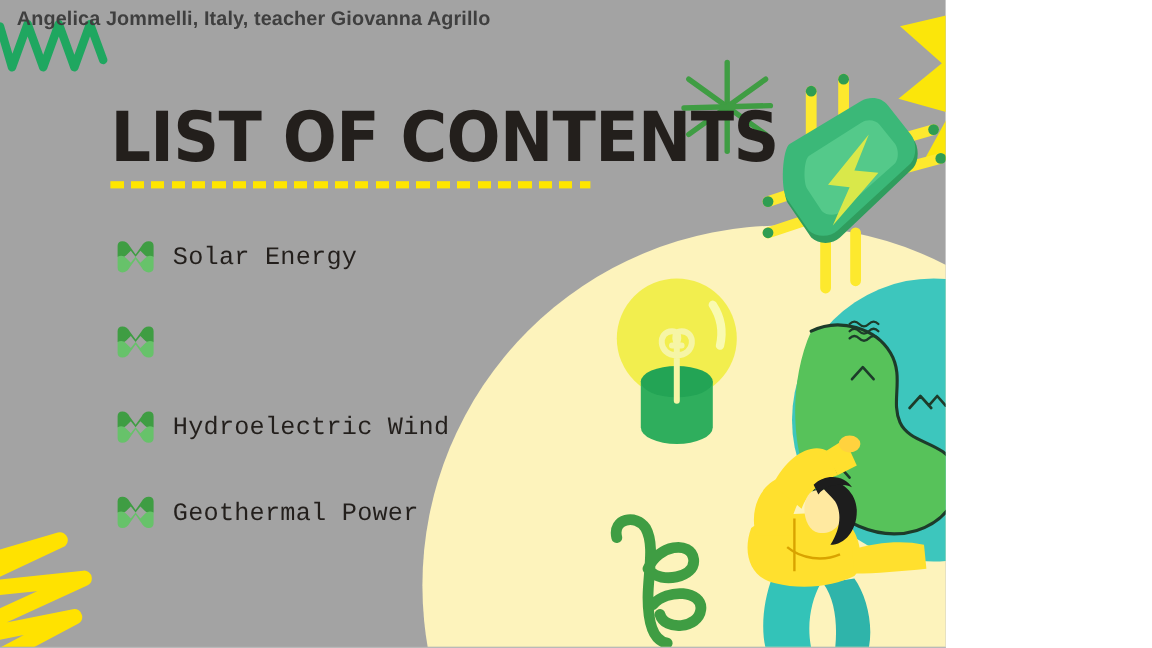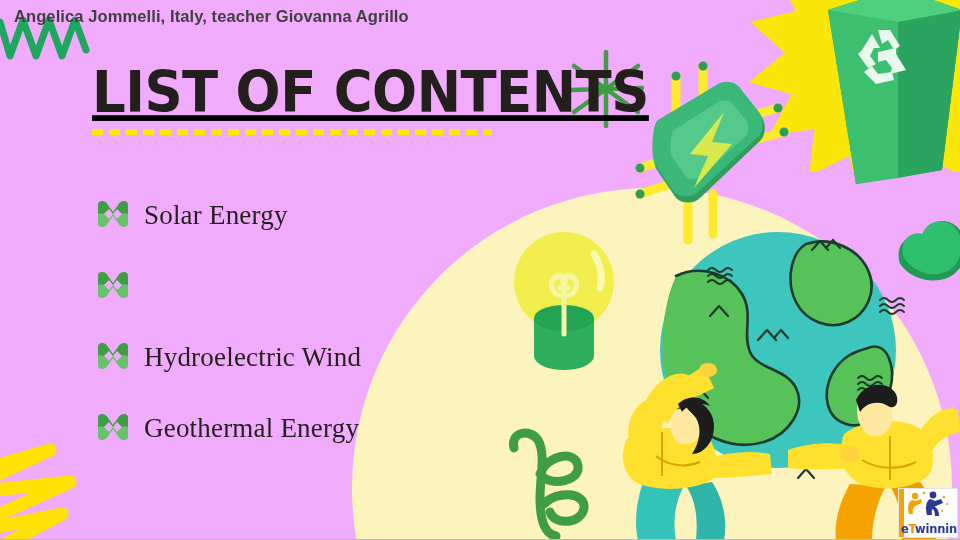--- a/index.html
+++ b/index.html
@@ -7,24 +7,24 @@
     margin: 0;
     padding: 0;
     background: #ffffff;
   }
   body {
     font-family: "Liberation Sans", sans-serif;
   }
 
   #slide {
     position: relative;
-    width: 960px;
+    width: 788px;
     height: 540px;
     overflow: hidden;
-    background: #f0abfc;
+    background: #a3a3a3;
     box-sizing: border-box;
     border-bottom: 1px solid #b9b9b9;
   }
 
   
   .bg-layer {
     position: absolute;
     pointer-events: none;
   }
 
@@ -65,23 +65,22 @@
     top: 8px;
     width: 92px;
     height: 62px;
     z-index: 20;
   }
 
   
   #title-block {
     position: absolute;
     left: 92px;
-    top: 60px;
+    top: 82px;
     z-index: 25;
-    text-decoration: underline;
   }
   #slide-title {
     margin: 0;
     font-family: "DejaVu Sans", sans-serif;
     font-weight: bold;
     font-size: 50px;
     line-height: 56px;
     letter-spacing: -0.5px;
     color: #231f1c;
     transform: scaleX(1.06) scaleY(1.15);
@@ -114,22 +113,22 @@
     align-items: center;
     height: 71px;
   }
   .bullet-icon {
     flex: 0 0 auto;
     width: 34px;
     height: 34px;
     margin-right: 14px;
   }
   .item-label {
-    font-family: Liberation Serif, serif;
-    font-size: 27px;
+    font-family: Liberation Mono, monospace;
+    font-size: 21px;
     color: #231f1c;
     letter-spacing: 0.2px;
     white-space: nowrap;
   }
 
   
   #chip-device   { left: 628px; top: 58px;  width: 168px; height: 190px; z-index: 14; }
   #recycle-bin   { left: 820px; top: -12px; width: 148px; height: 210px; z-index: 15; }
   #sparkle       { left: 566px; top: 46px;  width: 80px;  height: 86px;  z-index: 14; }
   #bush-right    { left: 892px; top: 206px; width: 76px;  height: 104px; z-index: 13; }
@@ -400,21 +399,21 @@
       </span>
       <span class="item-label">Hydroelectric Wind</span>
     </li>
     <li class="content-item">
       <span class="bullet-icon">
         <svg viewBox="0 0 34 34" width="34" height="34" aria-hidden="true">
           <path fill="#3f9d43" d="M2,6 q0,-4 4,-4 q4,0 6,4 l5,7 l5,-7 q2,-4 6,-4 q4,0 4,4 l0,9 q-4,2 -7,-1 l-4,-4 l-4,5 l-4,-5 l-4,4 q-3,3 -7,1 Z"></path>
           <path fill="#67c26a" d="M2,15 q4,-2 7,1 l4,4 l4,-5 l4,5 l4,-4 q3,-3 7,-1 l0,9 q0,4 -4,4 q-4,0 -6,-4 l-5,-7 l-5,7 q-2,4 -6,4 q-4,0 -4,-4 Z"></path>
         </svg>
       </span>
-      <span class="item-label">Geothermal Energy</span>
+      <span class="item-label">Geothermal Power</span>
     </li>
   </ul>
 
   <div id="etwinning-logo">
     <span class="logo-mark">
       <svg viewBox="0 0 48 26" width="48" height="26" aria-hidden="true">
         <g fill="#f5a300">
           <circle cx="11" cy="5" r="3.2"></circle>
           <path d="M8,9 C4,11 3,18 5,23 L9,23 C8,18 10,15 13,14 L18,12 L17,8 L12,10 Z"></path>
         </g>

